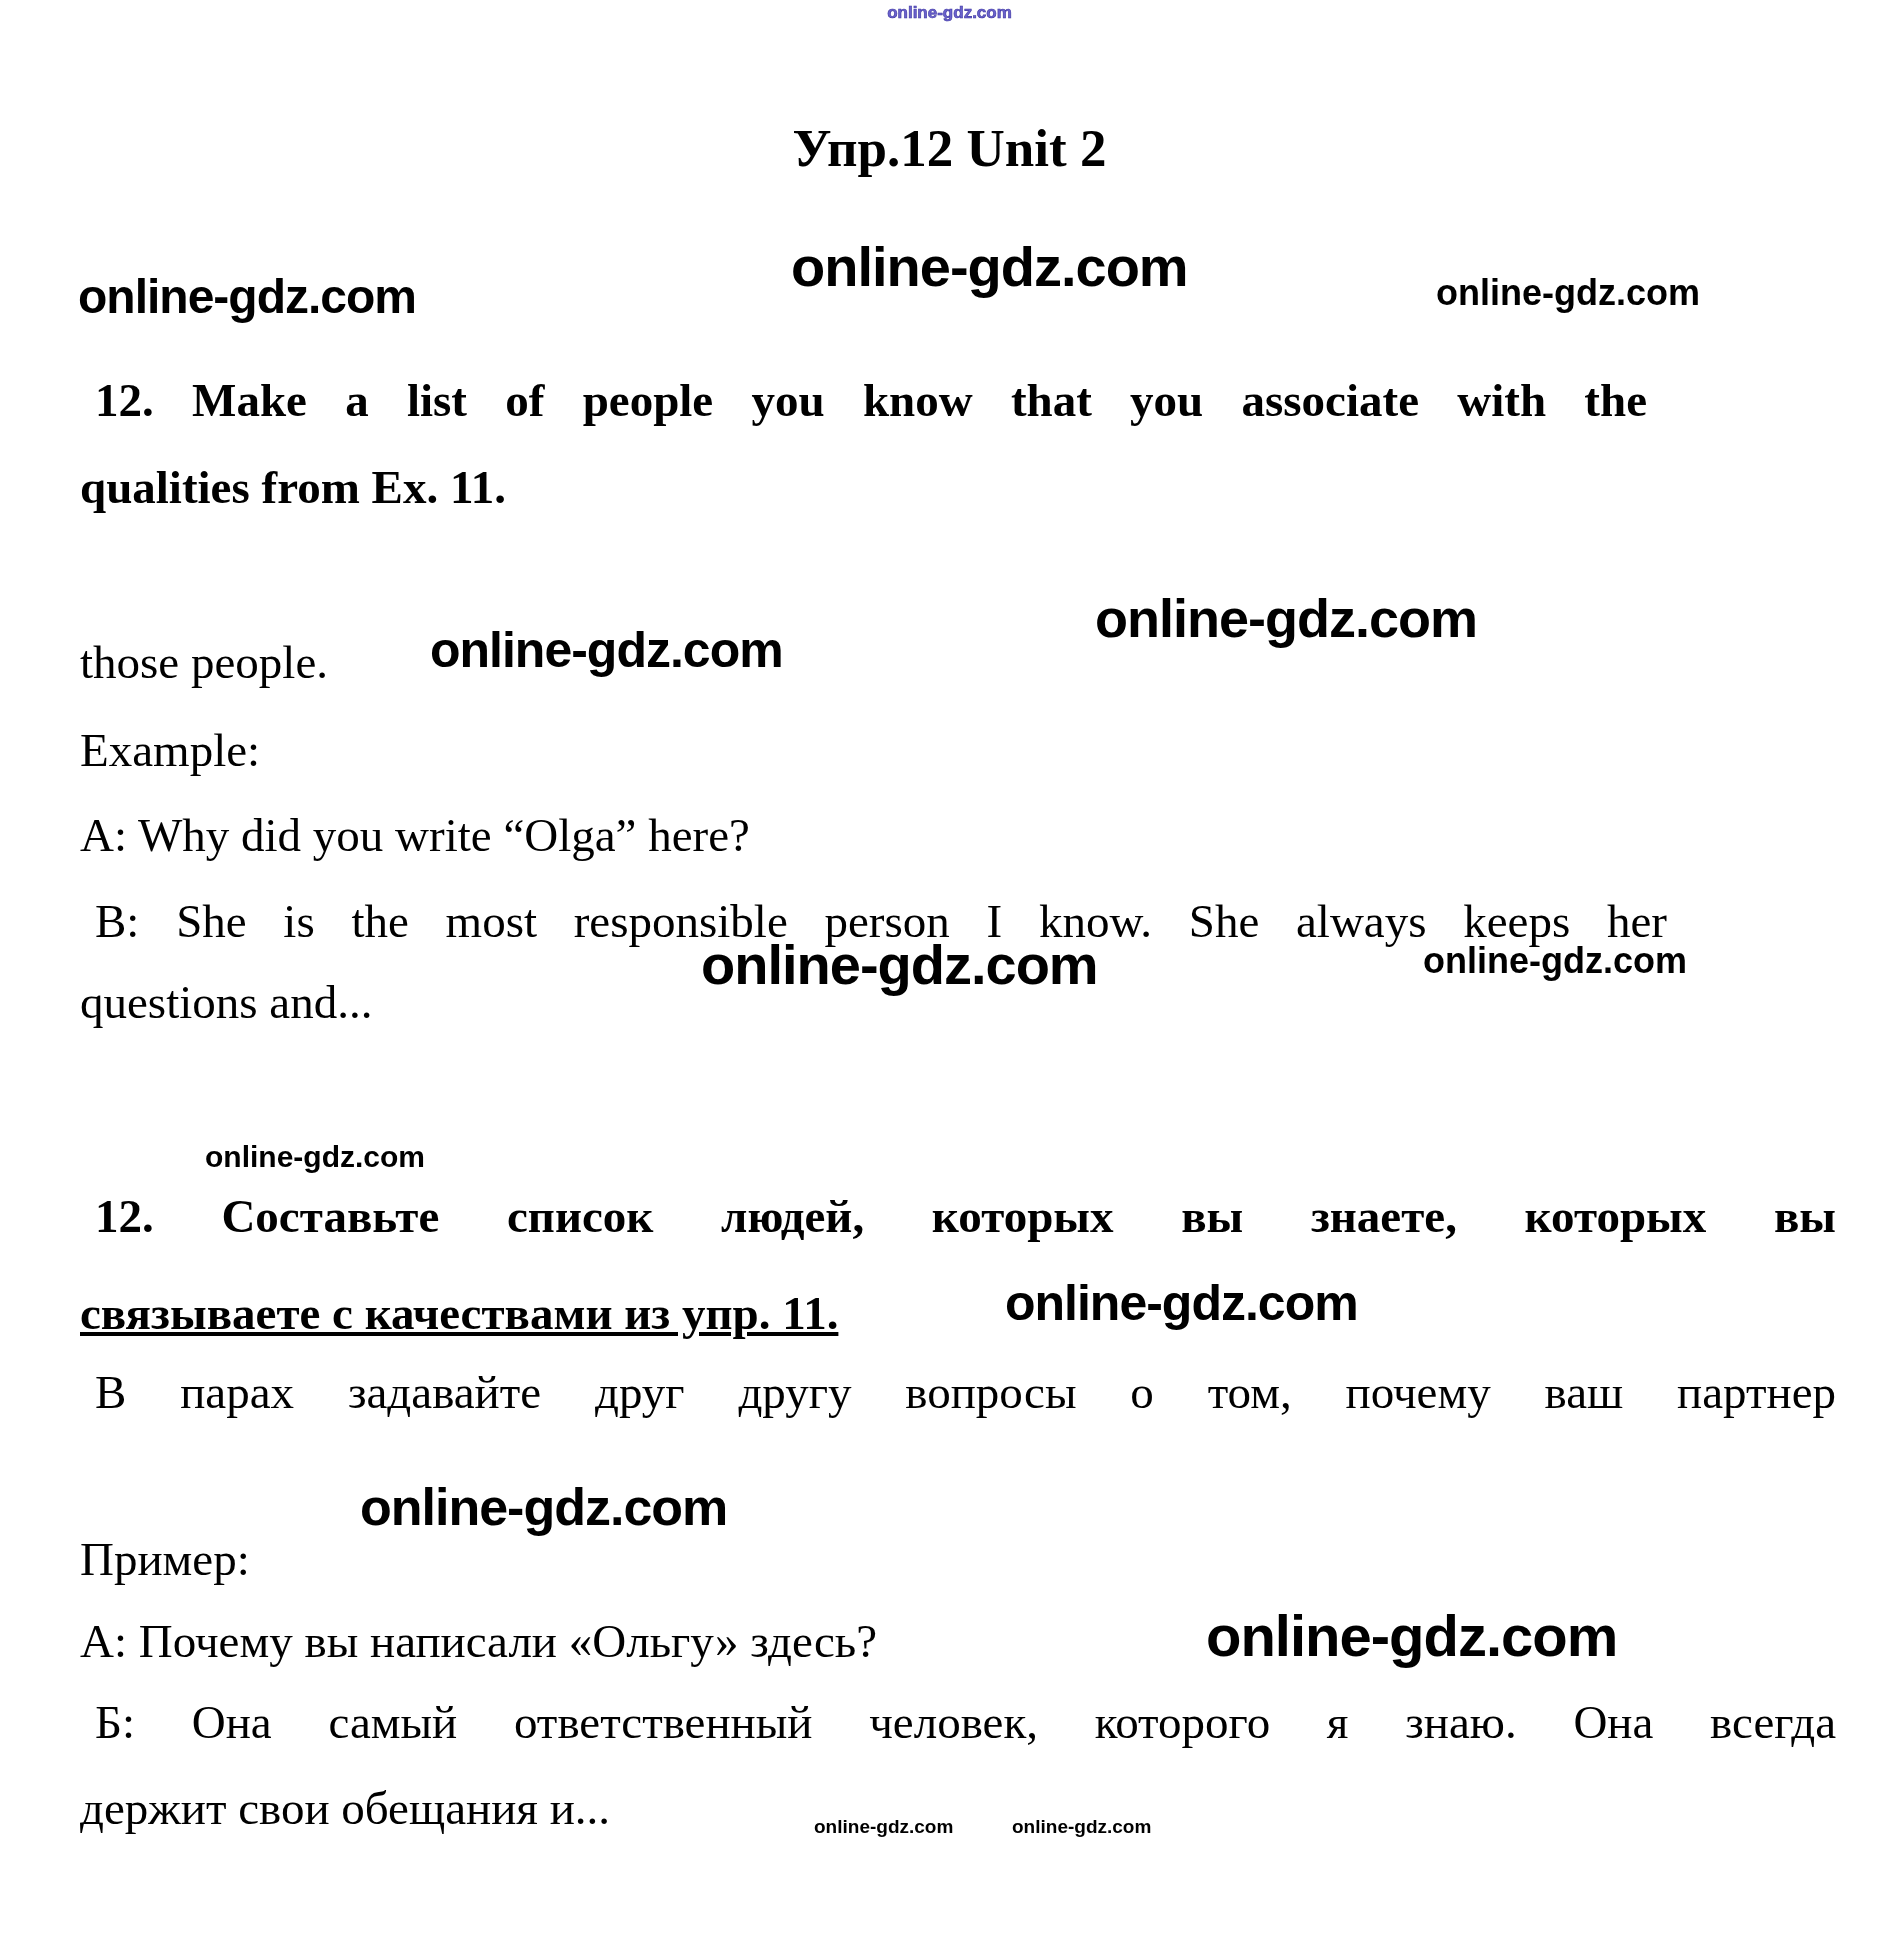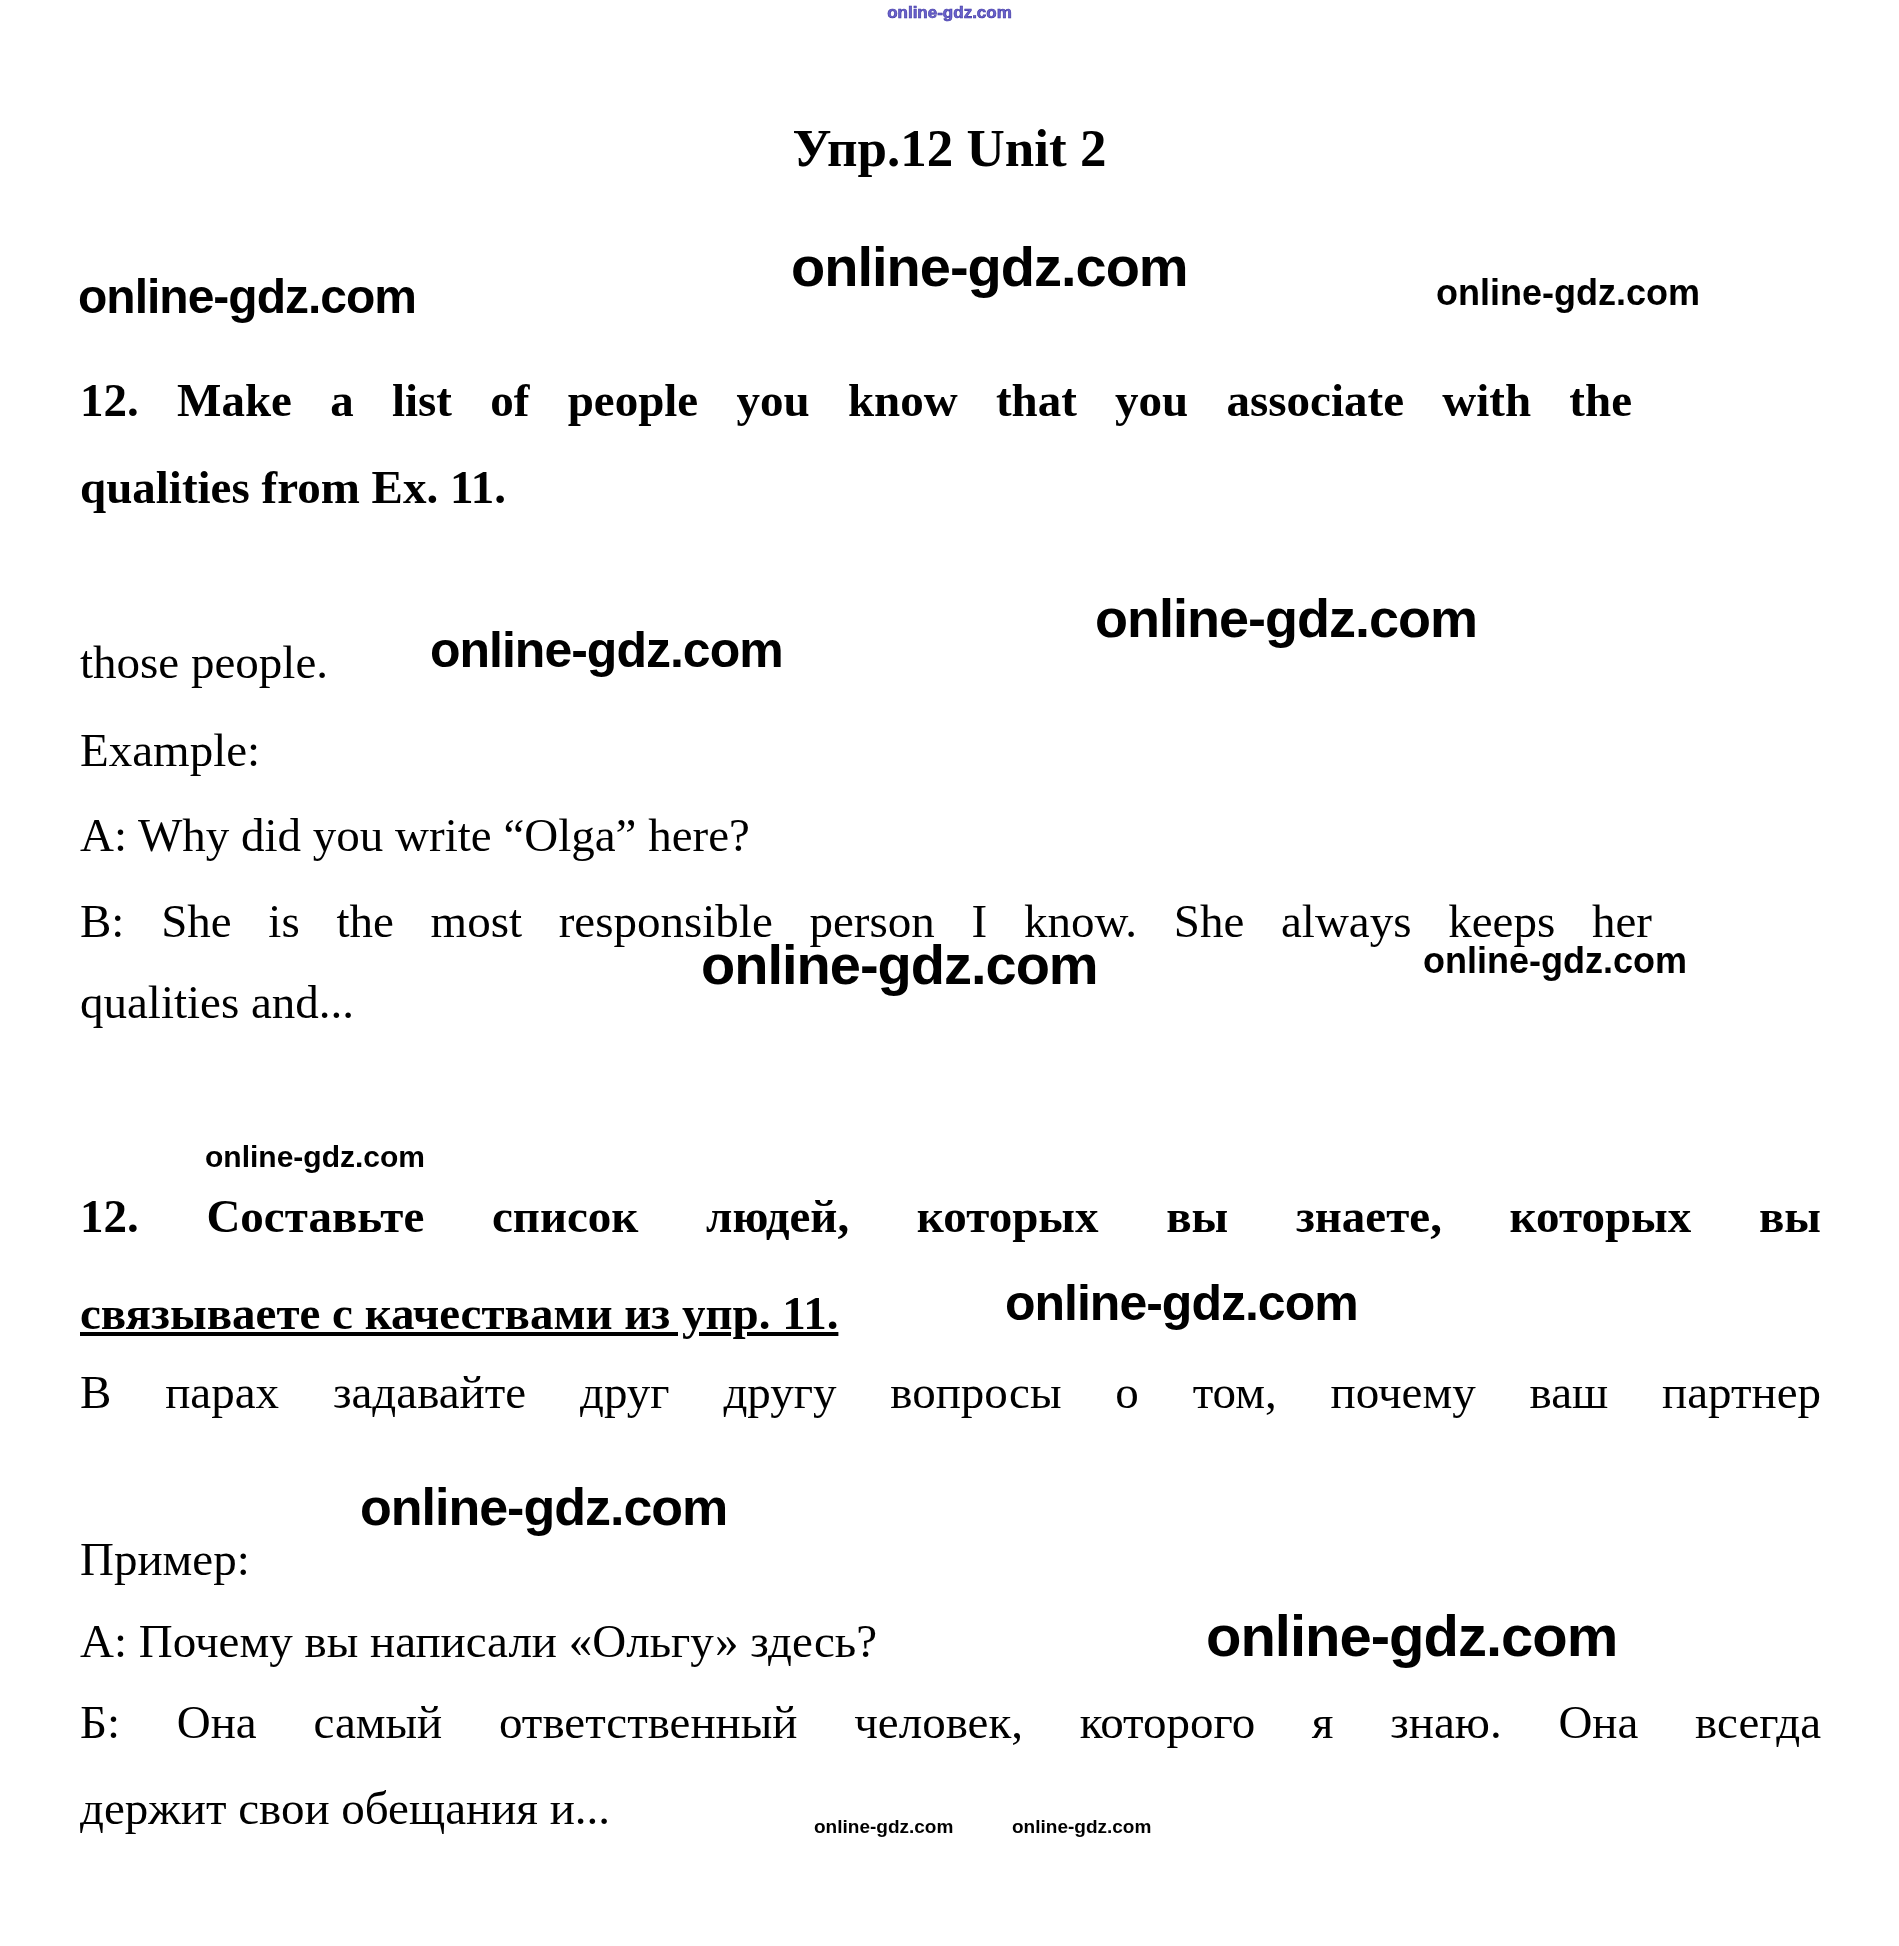--- a/index.html
+++ b/index.html
@@ -18,20 +18,21 @@
     font-family: "Liberation Serif", "DejaVu Serif", serif;
     font-size: 47px;
     line-height: 1.2;
     white-space: nowrap;
   }
   .bold { font-weight: bold; }
   .just {
     white-space: normal;
     text-align: justify;
     text-align-last: justify;
+    margin-left: 15px;
   }
   .title {
     position: absolute;
     left: 0;
     top: 98px;
     width: 100%;
     text-align: center;
     font-family: "Liberation Serif", "DejaVu Serif", serif;
     font-weight: bold;
     font-size: 53px;
@@ -80,21 +81,21 @@
 
   <div class="line" style="top:634px;">those people.</div>
   <div class="wm" style="left:430px; top:625px; font-size:50px;">online-gdz.com</div>
   <div class="wm" style="left:1095px; top:591px; font-size:54px;">online-gdz.com</div>
 
   <div class="line" style="top:722px;">Example:</div>
   <div class="line" style="top:807px;">A: Why did you write “Olga” here?</div>
   <div class="line just" style="top:893px; width:1572px;">B: She is the most responsible person I know. She always keeps her</div>
   <div class="wm" style="left:701px; top:937px; font-size:56px;">online-gdz.com</div>
   <div class="wm" style="left:1423px; top:943px; font-size:36px; font-weight:600; letter-spacing:0;">online-gdz.com</div>
-  <div class="line" style="top:974px;">qualities and...</div>
+  <div class="line" style="top:974px;">questions and...</div>
 
   <div class="wm wm-light" style="left:205px; top:1142px; font-size:30px;">online-gdz.com</div>
 
   <div class="line bold just" style="top:1188px; width:1741px;">12. Составьте список людей, которых вы знаете, которых вы</div>
   <div class="line bold" style="top:1285px;text-decoration:underline;">связываете с качествами из упр. 11.</div>
   <div class="wm" style="left:1005px; top:1278px; font-size:50px;">online-gdz.com</div>
 
   <div class="line just" style="top:1364px; width:1741px;">В парах задавайте друг другу вопросы о том, почему ваш партнер</div>
   <div class="wm" style="left:360px; top:1481px; font-size:52px;">online-gdz.com</div>
 

